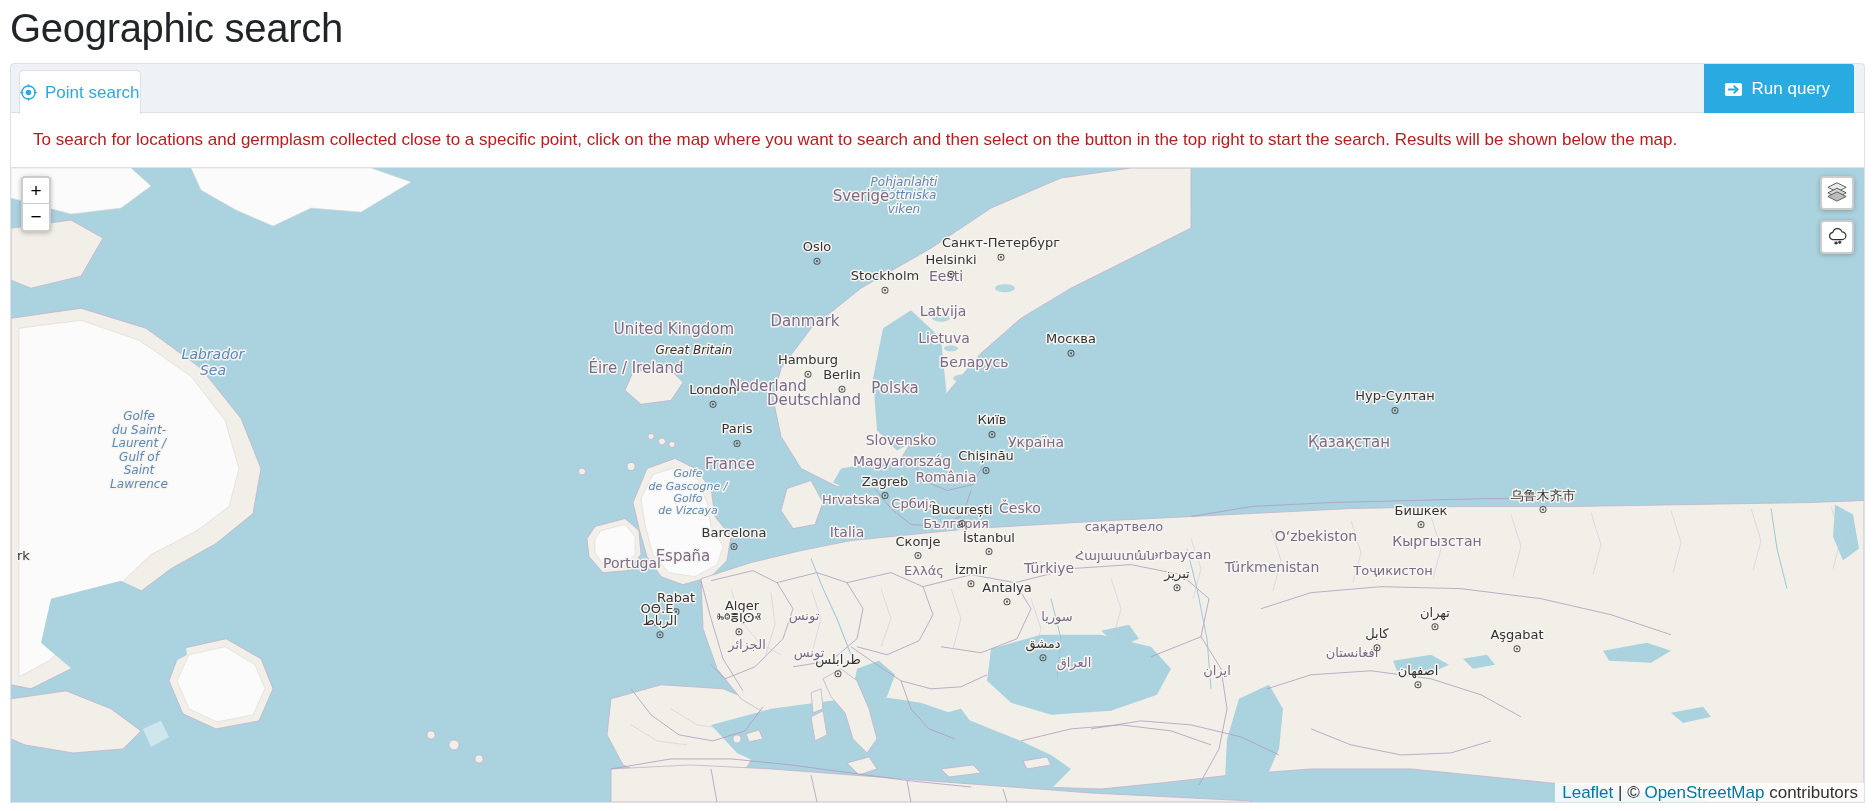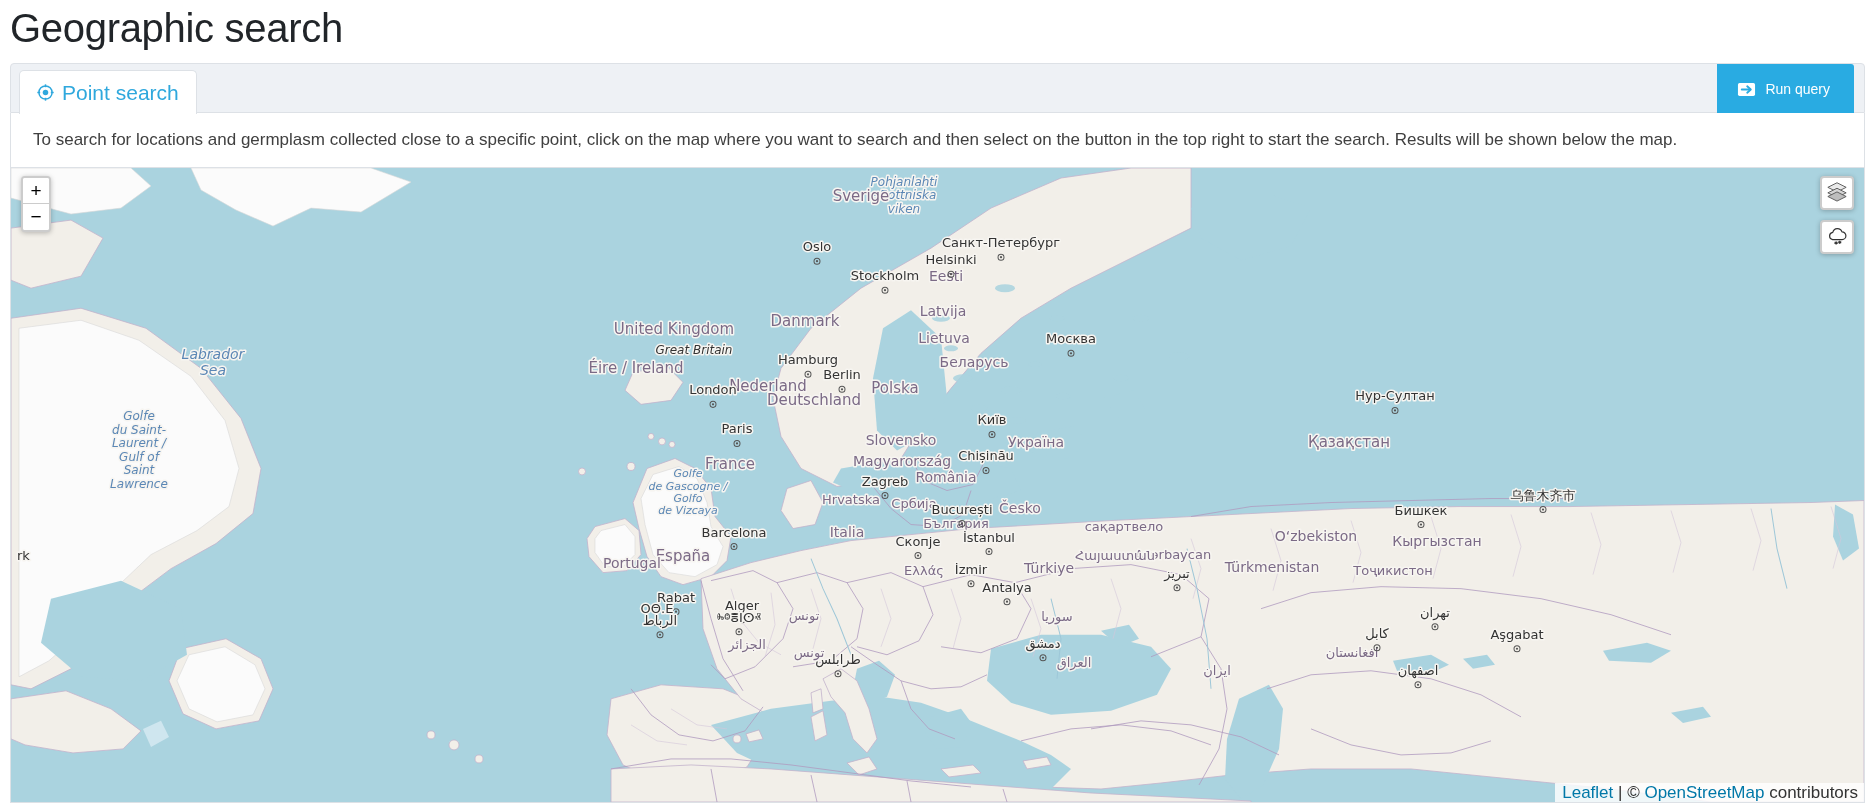--- a/index.html
+++ b/index.html
@@ -42,22 +42,22 @@
   .tabs {
     display: flex;
     align-items: stretch;
     height: 100%;
     padding: 6px 0 0 8px;
   }
   .tab {
     display: flex;
     align-items: center;
     gap: 8px;
-    padding: 0 17px;
-    font-size: 21px;
+    padding: 0 0;
+    font-size: 17px;
     color: #6c757d;
     cursor: pointer;
     border: 1px solid transparent;
     border-bottom: none;
     border-radius: 5px 5px 0 0;
     background: transparent;
     height: 44px;
     white-space: nowrap;
   }
   .tab.active {
@@ -75,21 +75,21 @@
     position: absolute;
     right: 10px; top: 0px;
     height: 50px;
     background: #29abe2;
     color: #fff;
     border: none;
     display: flex;
     align-items: center;
     gap: 9px;
     padding: 0 24px 0 20px;
-    font-size: 14px;
+    font-size: 17px;
     font-family: "Liberation Sans", sans-serif;
     cursor: pointer;
     border-radius: 0 3px 0 0;
   }
   .run-query .ricon {
     display: inline-flex;
     align-items: center;
   }
 
   
@@ -97,21 +97,21 @@
     position: absolute;
     left: 10px; top: 113px;
     width: 1855px; height: 55px;
     background: #fff;
     border: 1px solid #dde1e6;
     border-top: none;
     display: flex;
     align-items: center;
     padding-left: 22px;
     font-size: 17px;
-    color: #404040;
+    color: #b91c1c;
   }
 
   
   .map-wrap {
     position: absolute;
     left: 10px; top: 168px;
     width: 1855px; height: 635px;
     border: 1px solid #dde1e6;
     border-top: none;
     overflow: hidden;

